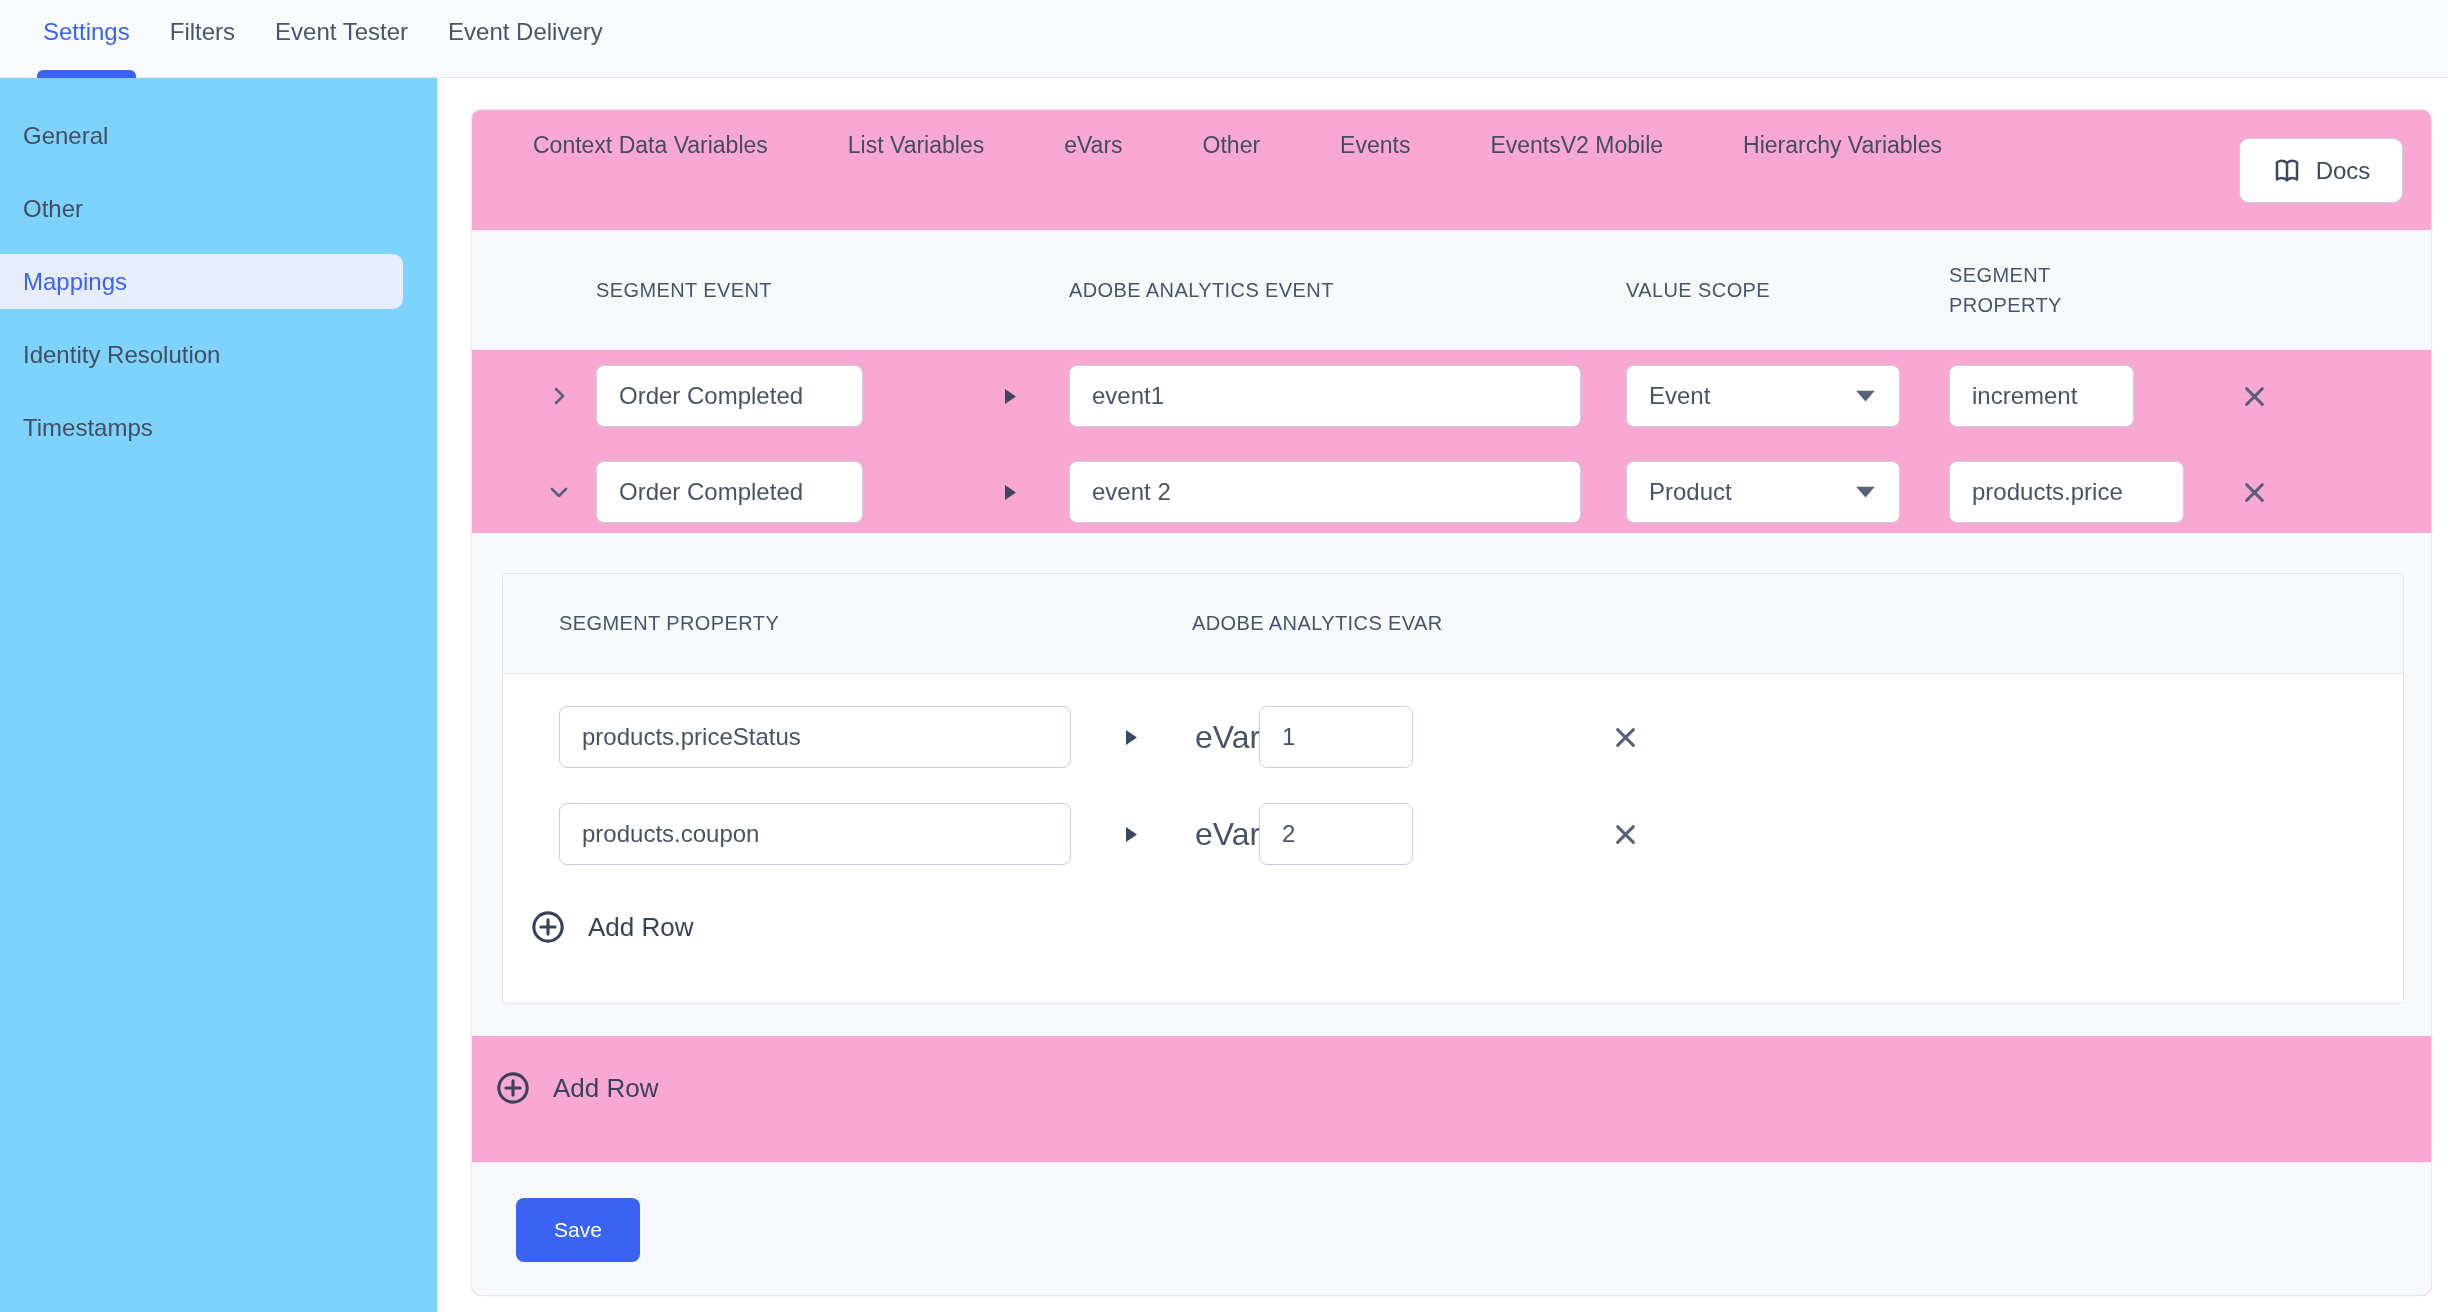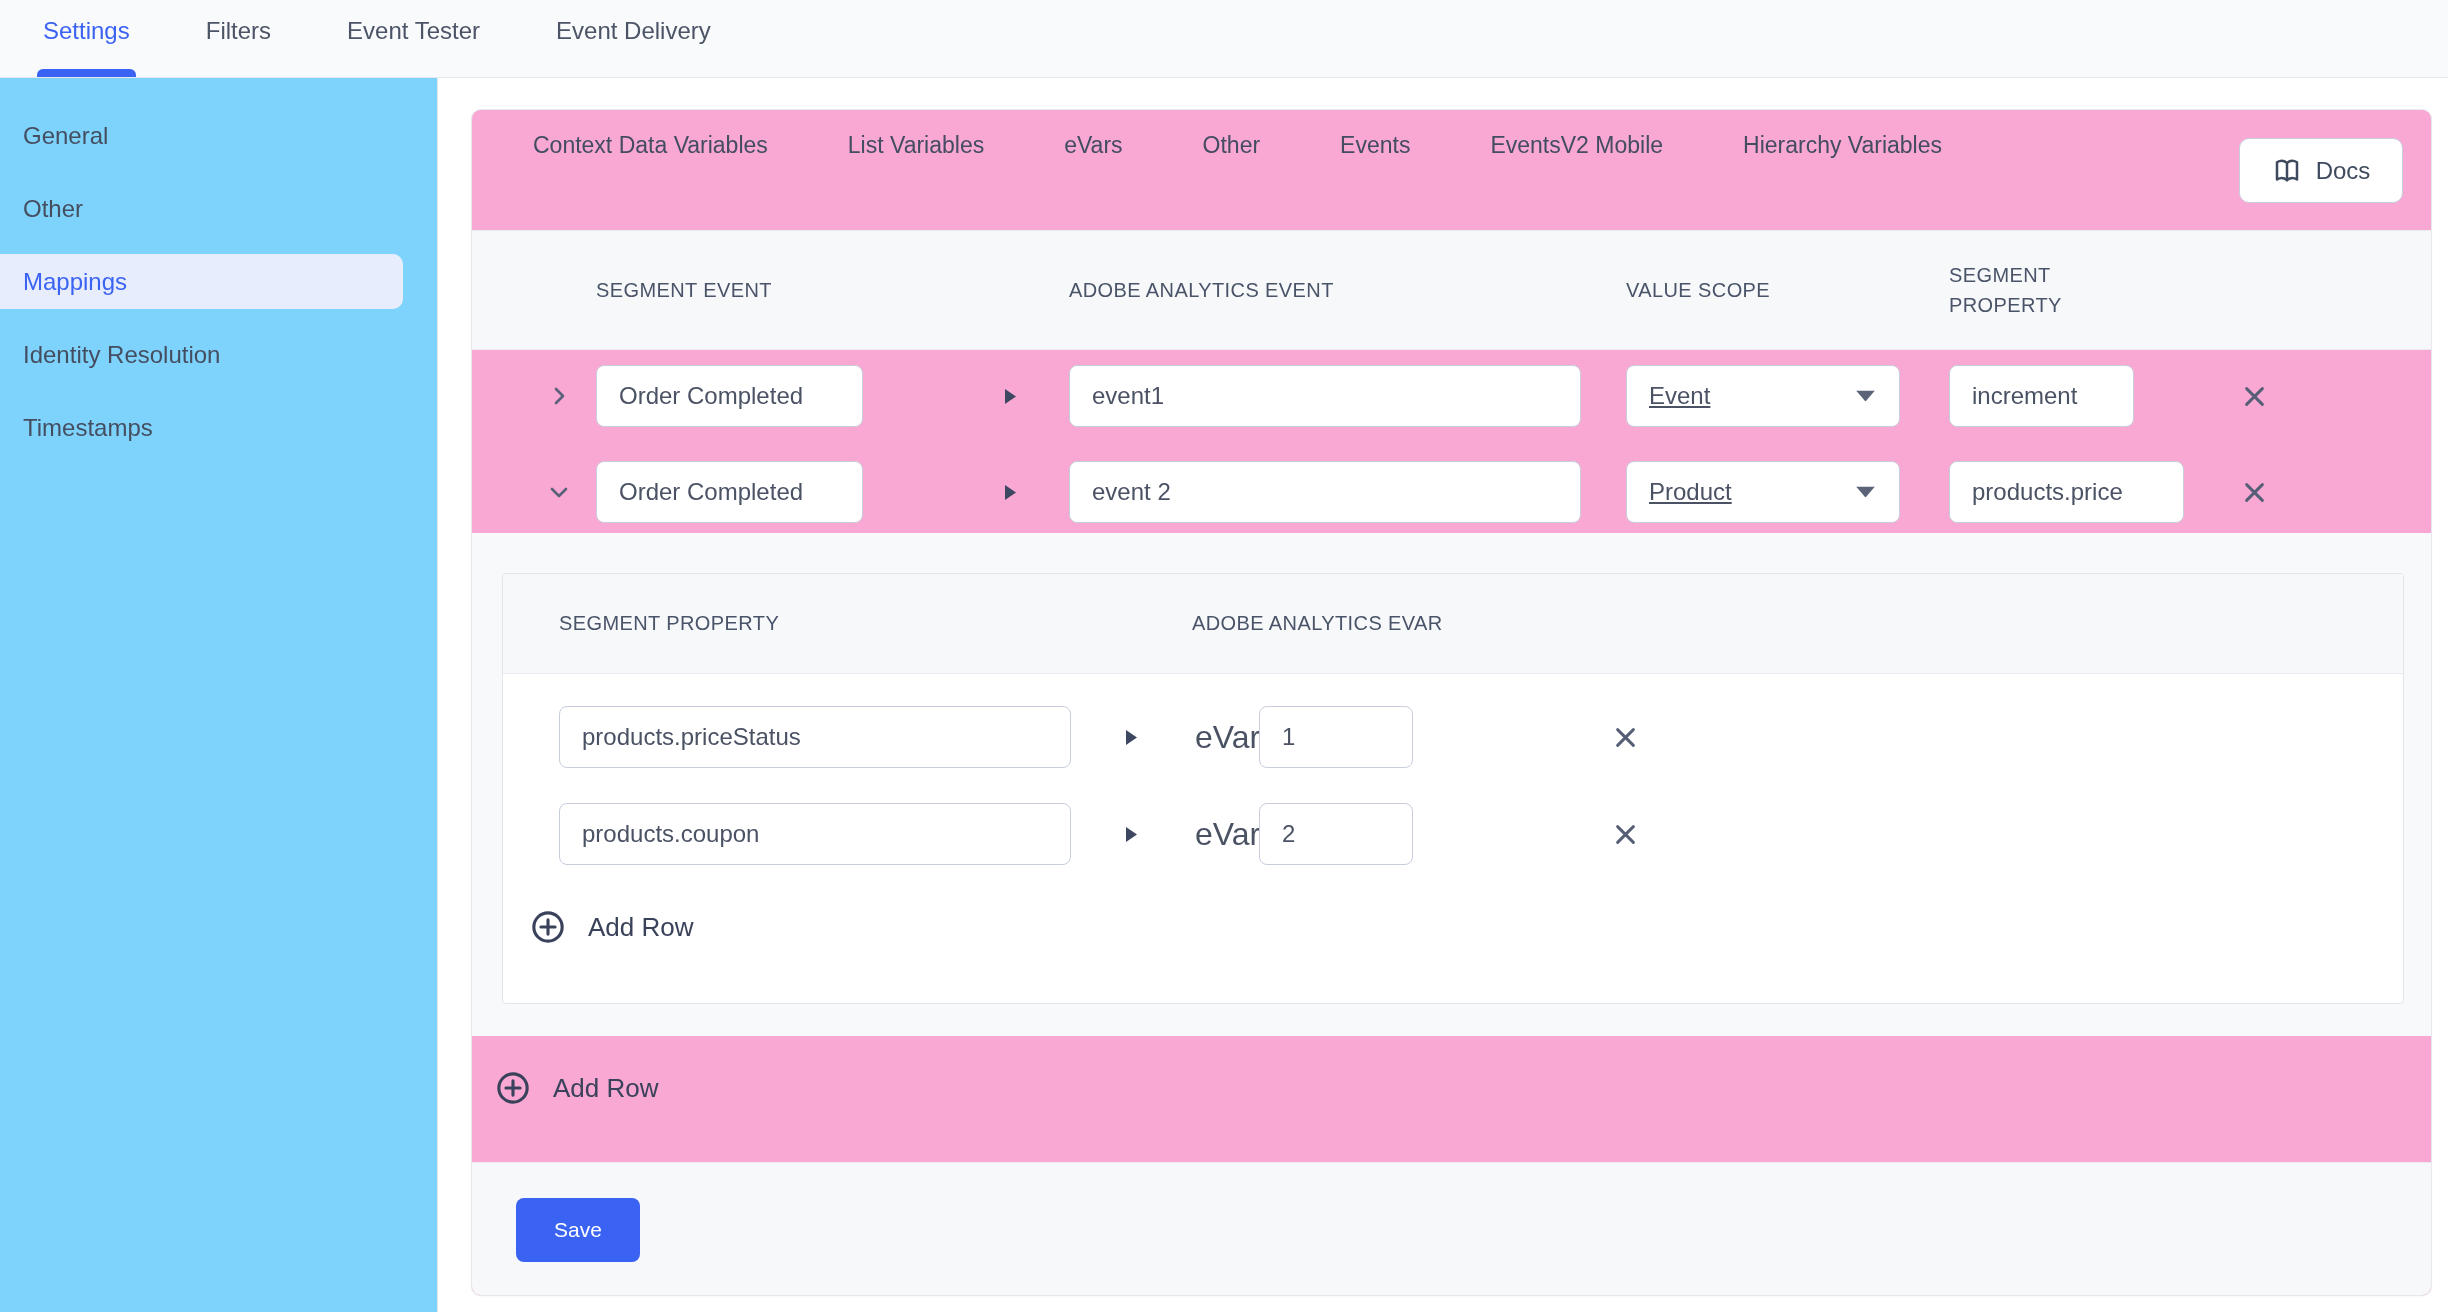--- a/index.html
+++ b/index.html
@@ -5,21 +5,21 @@
   html,body{margin:0;padding:0;}
   body{
     width:2448px;height:1312px;position:relative;overflow:hidden;
     background:#ffffff;font-family:"Liberation Sans",sans-serif;
     -webkit-font-smoothing:antialiased;color:#454e61;
   }
   
   .topnav{
     position:absolute;top:0;left:0;width:2448px;height:78px;
     background:#f9fafb;border-bottom:1px solid #e4e7ec;
-    display:flex;align-items:flex-end;padding-left:43px;gap:76px;box-sizing:border-box;
+    display:flex;align-items:center;padding-left:43px;gap:40px;box-sizing:border-box;
   }
   .topnav-item{
     position:relative;font-size:24px;color:#4c5467;padding-top:18px;height:60px;cursor:pointer;white-space:nowrap;
   }
   .topnav-item.active{color:#3b63f3;font-weight:500;}
   .topnav-item.active::after{
     content:"";position:absolute;left:-6px;right:-6px;bottom:0;height:8px;
     background:#3b63f3;border-radius:6px 6px 0 0;
   }
   
@@ -76,21 +76,21 @@
   .c-vs{left:1154px;width:274px;}
   .c-sp{left:1477px;}
   .c-x{left:1756px;width:52px;justify-content:center;cursor:pointer;}
   .tinput{
     width:100%;height:62px;box-sizing:border-box;border:1.5px solid #c7cddd;border-radius:8px;
     padding:0 22px;font-size:24px;color:#4a5264;background:#fff;font-family:"Liberation Sans",sans-serif;outline:none;
   }
   .select{
     position:relative;width:100%;height:62px;box-sizing:border-box;border:1.5px solid #c7cddd;
     border-radius:8px;background:#fff;display:flex;align-items:center;padding:0 22px;
-    font-size:24px;color:#4a5264;cursor:pointer;text-decoration:underline;
+    font-size:24px;color:#4a5264;cursor:pointer;
   }
   .select svg{position:absolute;right:24px;top:50%;transform:translateY(-50%);}
   
   .expanded{position:absolute;top:423px;left:0;right:0;height:503px;background:#f8f9fb;}
   .subcard{
     position:absolute;left:30px;top:40px;width:1902px;height:431px;background:#fff;
     border:1px solid #e2e5eb;border-radius:4px;box-sizing:border-box;
   }
   .sub-thead{
     position:absolute;top:0;left:0;right:0;height:100px;background:#f7f8fa;

